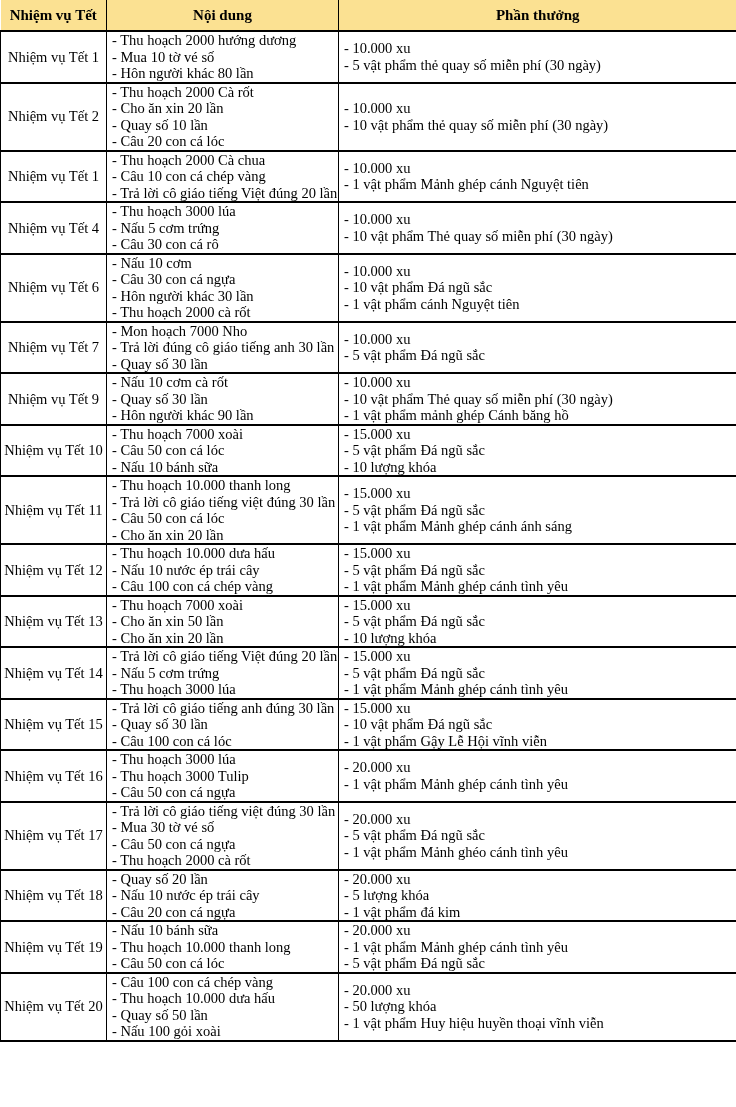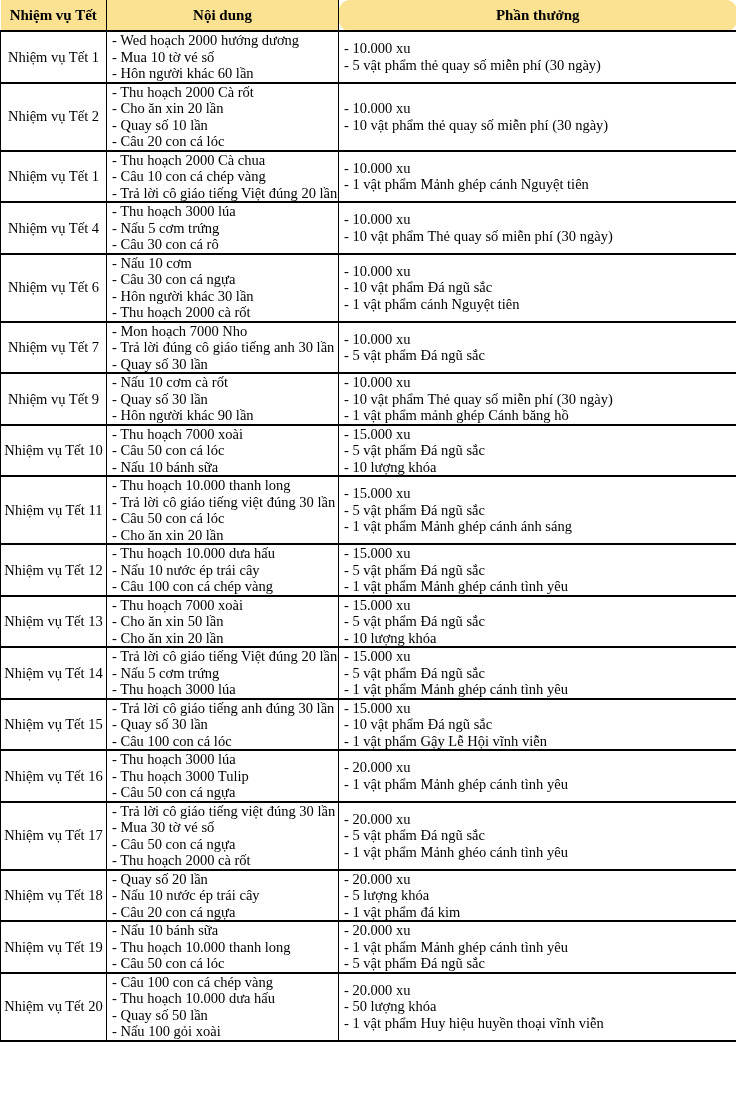--- a/index.html
+++ b/index.html
@@ -26,21 +26,21 @@
     height: 30px;
     text-align: center;
     vertical-align: middle;
     border-left: 1px solid #000;
     border-right: 1px solid #000;
     border-bottom: 2px solid #000;
     border-top: none;
     padding: 0 2px;
   }
   thead th:first-child { border-left: none; margin-top: 21px; }
-  thead th:last-child  { border-right: none; border-radius: 11px; }
+  thead th:last-child  { border-right: none; }
 
   tbody td {
     border: 1px solid #000;
     border-top-width: 2px;
     border-bottom-width: 2px;
     font-size: 14.5px;
     line-height: 16.5px;
     vertical-align: middle;
     padding: 0;
     overflow: hidden;
@@ -74,23 +74,23 @@
     <tr>
       <th>Nhiệm vụ Tết</th>
       <th>Nội dung</th>
       <th>Phần thưởng</th>
     </tr>
   </thead>
   <tbody id="rows-body">
       <tr>
         <td class="mission-cell">Nhiệm vụ Tết 1</td>
         <td class="content-cell">
-          <span class="line">- Wed hoạch 2000 hướng dương</span>
+          <span class="line">- Thu hoạch 2000 hướng dương</span>
           <span class="line">- Mua 10 tờ vé số</span>
-          <span class="line">- Hôn người khác 60 lần</span>
+          <span class="line">- Hôn người khác 80 lần</span>
         </td>
         <td class="reward-cell">
           <span class="line">- 10.000 xu</span>
           <span class="line">- 5 vật phẩm thẻ quay số miễn phí (30 ngày)</span>
         </td>
       </tr>
       <tr>
         <td class="mission-cell">Nhiệm vụ Tết 2</td>
         <td class="content-cell">
           <span class="line">- Thu hoạch 2000 Cà rốt</span>

